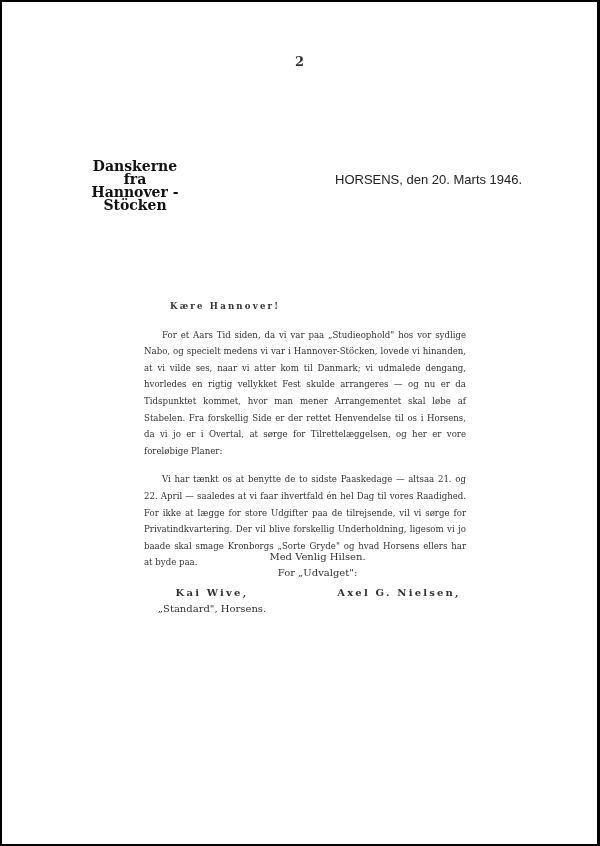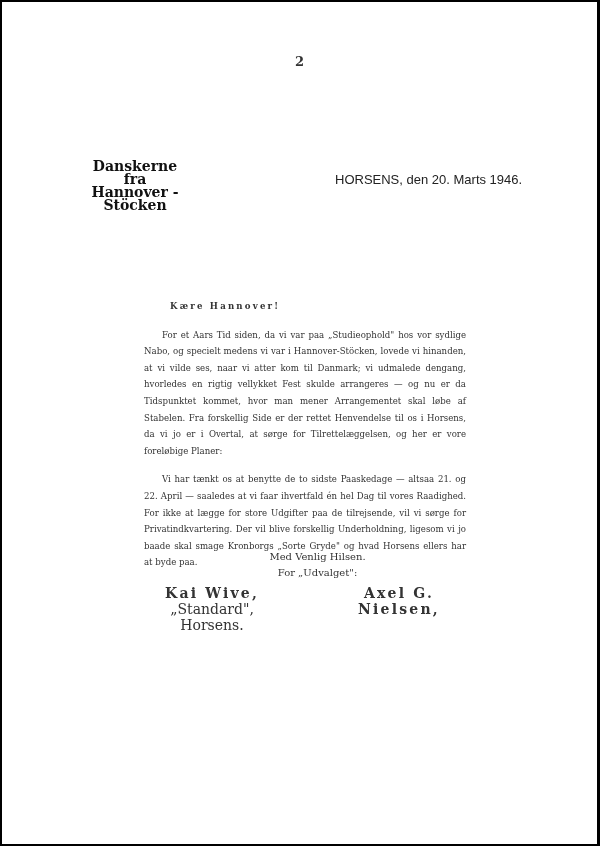--- a/index.html
+++ b/index.html
@@ -30,21 +30,21 @@
     .salutation {
       font-weight: bold; letter-spacing: 2.2px; margin-left: 38px; margin-bottom: 2px;
     }
     .para { text-indent: 18px; margin: 12px; }
     .closing {
       position: absolute; left: 0; width: 595px; top: 547px; text-align: center;
       font-size: 10px; line-height: 16px; color: #333;
     }
     .closing .c { position: relative; left: 18px; }
     .sig {
-      position: absolute; top: 583px; text-align: center; font-size: 14px; line-height: 16px; color: #333;
+      position: absolute; top: 583px; text-align: center; font-size: 10px; line-height: 16px; color: #333;
     }
     .sig.left { left: 150px; width: 120px; }
     .sig.right { left: 332px; width: 130px; }
     .sig .name { font-weight: bold; letter-spacing: 2.2px; }
   </style>
 </head>
 <body>
 
 <div class="page">
   <div class="page-number">2</div>

